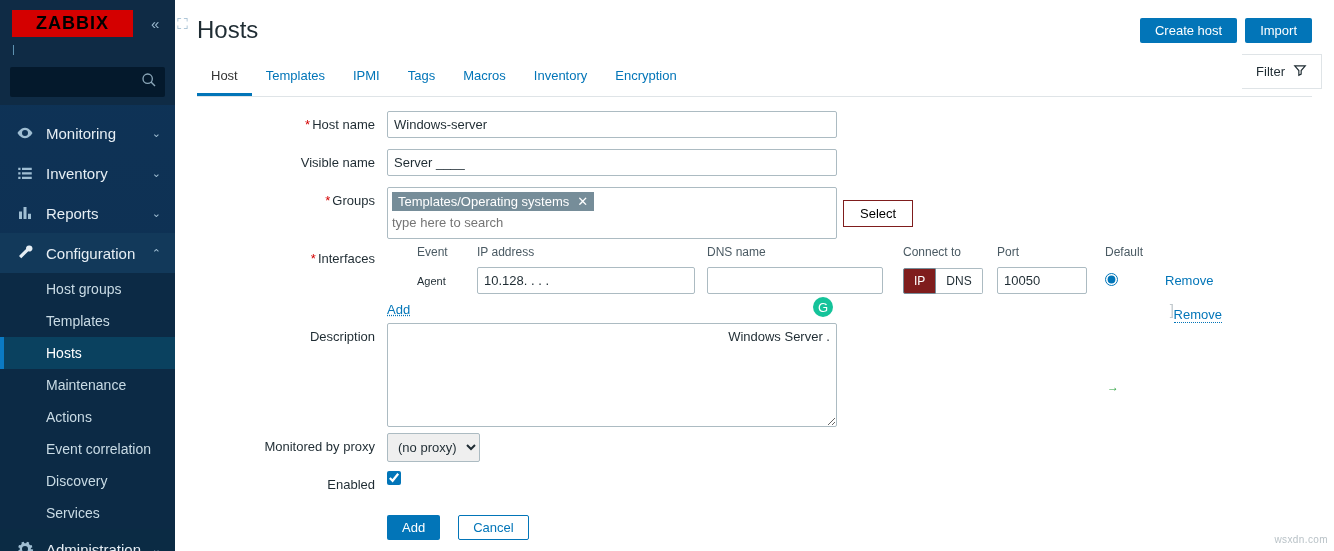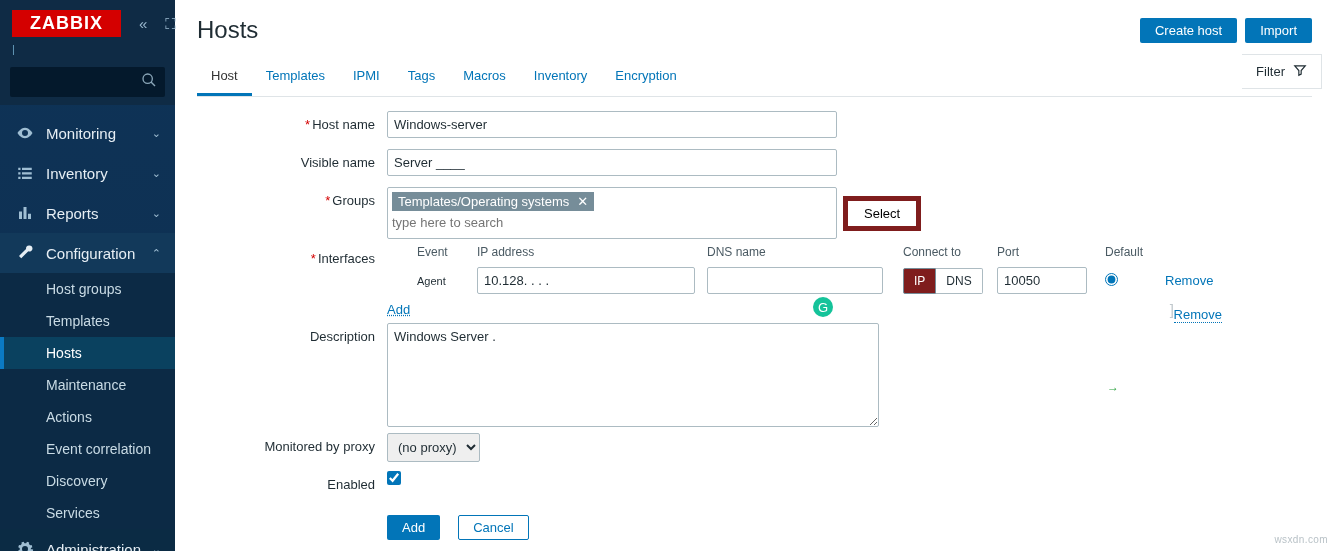--- a/index.html
+++ b/index.html
@@ -2,21 +2,21 @@
 <html><head>
 <meta charset="utf-8">
 <style>
 * { box-sizing: border-box; margin: 0; padding: 0; }
 html, body { font-family: Arial, Helvetica, sans-serif; font-size: 13px; color: #1f2c33; height: 100%; background: #fff; }
 body { display: flex; width: 1334px; height: 551px; overflow: hidden; }
 
 
 .sidebar { width: 175px; background: #0a2a47; background: linear-gradient(#0e3357, #0e2f50); color: #bed1df; display: flex; flex-direction: column; font-size: 14px; }
 .sb-top { background: #0f2b45; padding: 10px 12px 6px 12px; display: flex; align-items: center; gap: 10px; }
-.logo-box { background: #d40000; color: #ffffff; font-weight: bold; letter-spacing: 1px; font-size: 18px; padding: 3px 18px; }
+.logo-box { background: #d40000; color: #000000; font-weight: bold; letter-spacing: 1px; font-size: 18px; padding: 3px 24px; }
 .sb-top .ctrl { color: #9ab8ce; font-size: 15px; margin-left: 8px; cursor: pointer; }
 .sb-indicator { height: 16px; padding-left: 12px; color: #6aa0bf; font-size: 11px; background: #0f2b45; }
 .sb-search { padding: 8px 10px; background: #0f2b45; }
 .sb-search .box { background: #04192c; height: 30px; display: flex; align-items: center; justify-content: flex-end; padding-right: 8px; border-radius: 2px; }
 .sb-search .mag { color: #8aa6b8; font-size: 16px; }
 .sb-nav { flex: 1; overflow-y: auto; padding-top: 8px; }
 .navrow { display: flex; align-items: center; height: 40px; padding: 0 14px; color: #e6eef4; cursor: pointer; }
 .navrow .nicon { width: 22px; display: inline-flex; justify-content: center; color: #9fbed3; font-size: 16px; margin-right: 10px; }
 .navrow .label { flex: 1; font-size: 15px; }
 .navrow .chev { font-size: 11px; color: #9fbed3; }
@@ -42,21 +42,21 @@
 .formrow { display: flex; align-items: flex-start; margin-bottom: 6px; min-height: 32px; }
 .formrow .lbl { width: 190px; text-align: right; padding: 6px 12px 0 0; color: #1f2c33; font-size: 13px; white-space: nowrap; }
 .formrow .lbl .req { color: #d40000; margin-right: 2px; }
 .formrow .val { flex: 1; display: flex; flex-wrap: wrap; align-items: center; }
 input[type=text], textarea, select { border: 1px solid #acbbc2; border-radius: 2px; padding: 5px 6px; font-size: 13px; color: #1f2c33; font-family: inherit; }
 .w450 { width: 450px; }
 .groups-box { width: 450px; border: 1px solid #acbbc2; border-radius: 2px; padding: 4px 4px 2px 4px; min-height: 52px; }
 .chip { display: inline-flex; align-items: center; background: #768d99; color: #fff; border-radius: 0; padding: 2px 6px; font-size: 13px; }
 .chip .x { margin-left: 8px; font-size: 13px; cursor: pointer; }
 .groups-box input.ghost { border: none; outline: none; width: 100%; margin-top: 4px; font-size: 13px; color: #6b7c85; }
-.select-btn { border: 5px solid #7f1d1d; background: #fff; padding: 5px 16px; margin-left: 6px; cursor: pointer; font-size: 13px; }
+.select-btn { border: 1px solid #7f1d1d; background: #fff; padding: 5px 16px; margin-left: 6px; cursor: pointer; font-size: 13px; }
 .iface-head { display: flex; font-size: 12px; color: #4a5a63; padding: 0 0 6px 30px; gap: 0; }
 .ih-type { width: 60px; }
 .ih-ip { width: 230px; }
 .ih-dns { width: 196px; }
 .ih-conn { width: 94px; }
 .ih-port { width: 108px; }
 .ih-def { width: 60px; }
 .iface-row { display: flex; align-items: center; padding-left: 30px; margin-top: 2px; }
 .ir-type { width: 60px; font-size: 11px; }
 .ir-ip input { width: 218px; }
@@ -68,21 +68,21 @@
 .segbtn:first-child { border-radius: 2px 0 0 2px; }
 .segbtn:last-child { border-radius: 0 2px 2px 0; border-left: none; }
 .segbtn.active { background: #7f1d1d; color: #fff; border-color: #768d99; }
 .ir-port { width: 108px; }
 .ir-port input { width: 90px; }
 .ir-def { width: 60px; text-align: left; }
 .ir-def input { accent-color: #0275b8; }
 .ir-rem { color: #0275b8; font-size: 13px; cursor: pointer; }
 .add-link { color: #0275b8; text-decoration: underline dotted; font-size: 13px; cursor: pointer; margin-left: 0; }
 
-textarea.desc { width: 492px; height: 104px; resize: both; }
+textarea.desc { width: 450px; height: 104px; resize: both; text-align: right; }
 .gram-circ { position: absolute; right: -42px; bottom: 8px; width: 20px; height: 20px; border-radius: 50%; background: #15c39a; color: #fff; font-size: 13px; display: flex; align-items: center; justify-content: center; pointer-events: none; left: 426px; top: -26px; }
 
 .enabled-chk { accent-color: #0275b8; width: 14px; height: 14px; }
 
 .actions-row { margin-left: 190px; display: flex; gap: 10px; padding-top: 6px; }
 .btn.primary { background: #0275b8; color: #fff; }
 .btn.ghost { background: #fff; color: #0275b8; border: 1px solid #0275b8; }
 
 .stray-remove { position: absolute; right: 112px; top: 210px; color: #0275b8; font-size: 13px; border-bottom: 1px dotted #0275b8; cursor: pointer; }
 .stray-bracket { position: absolute; right: 160px; top: 204px; color: #c0c8cc; font-size: 15px; }

